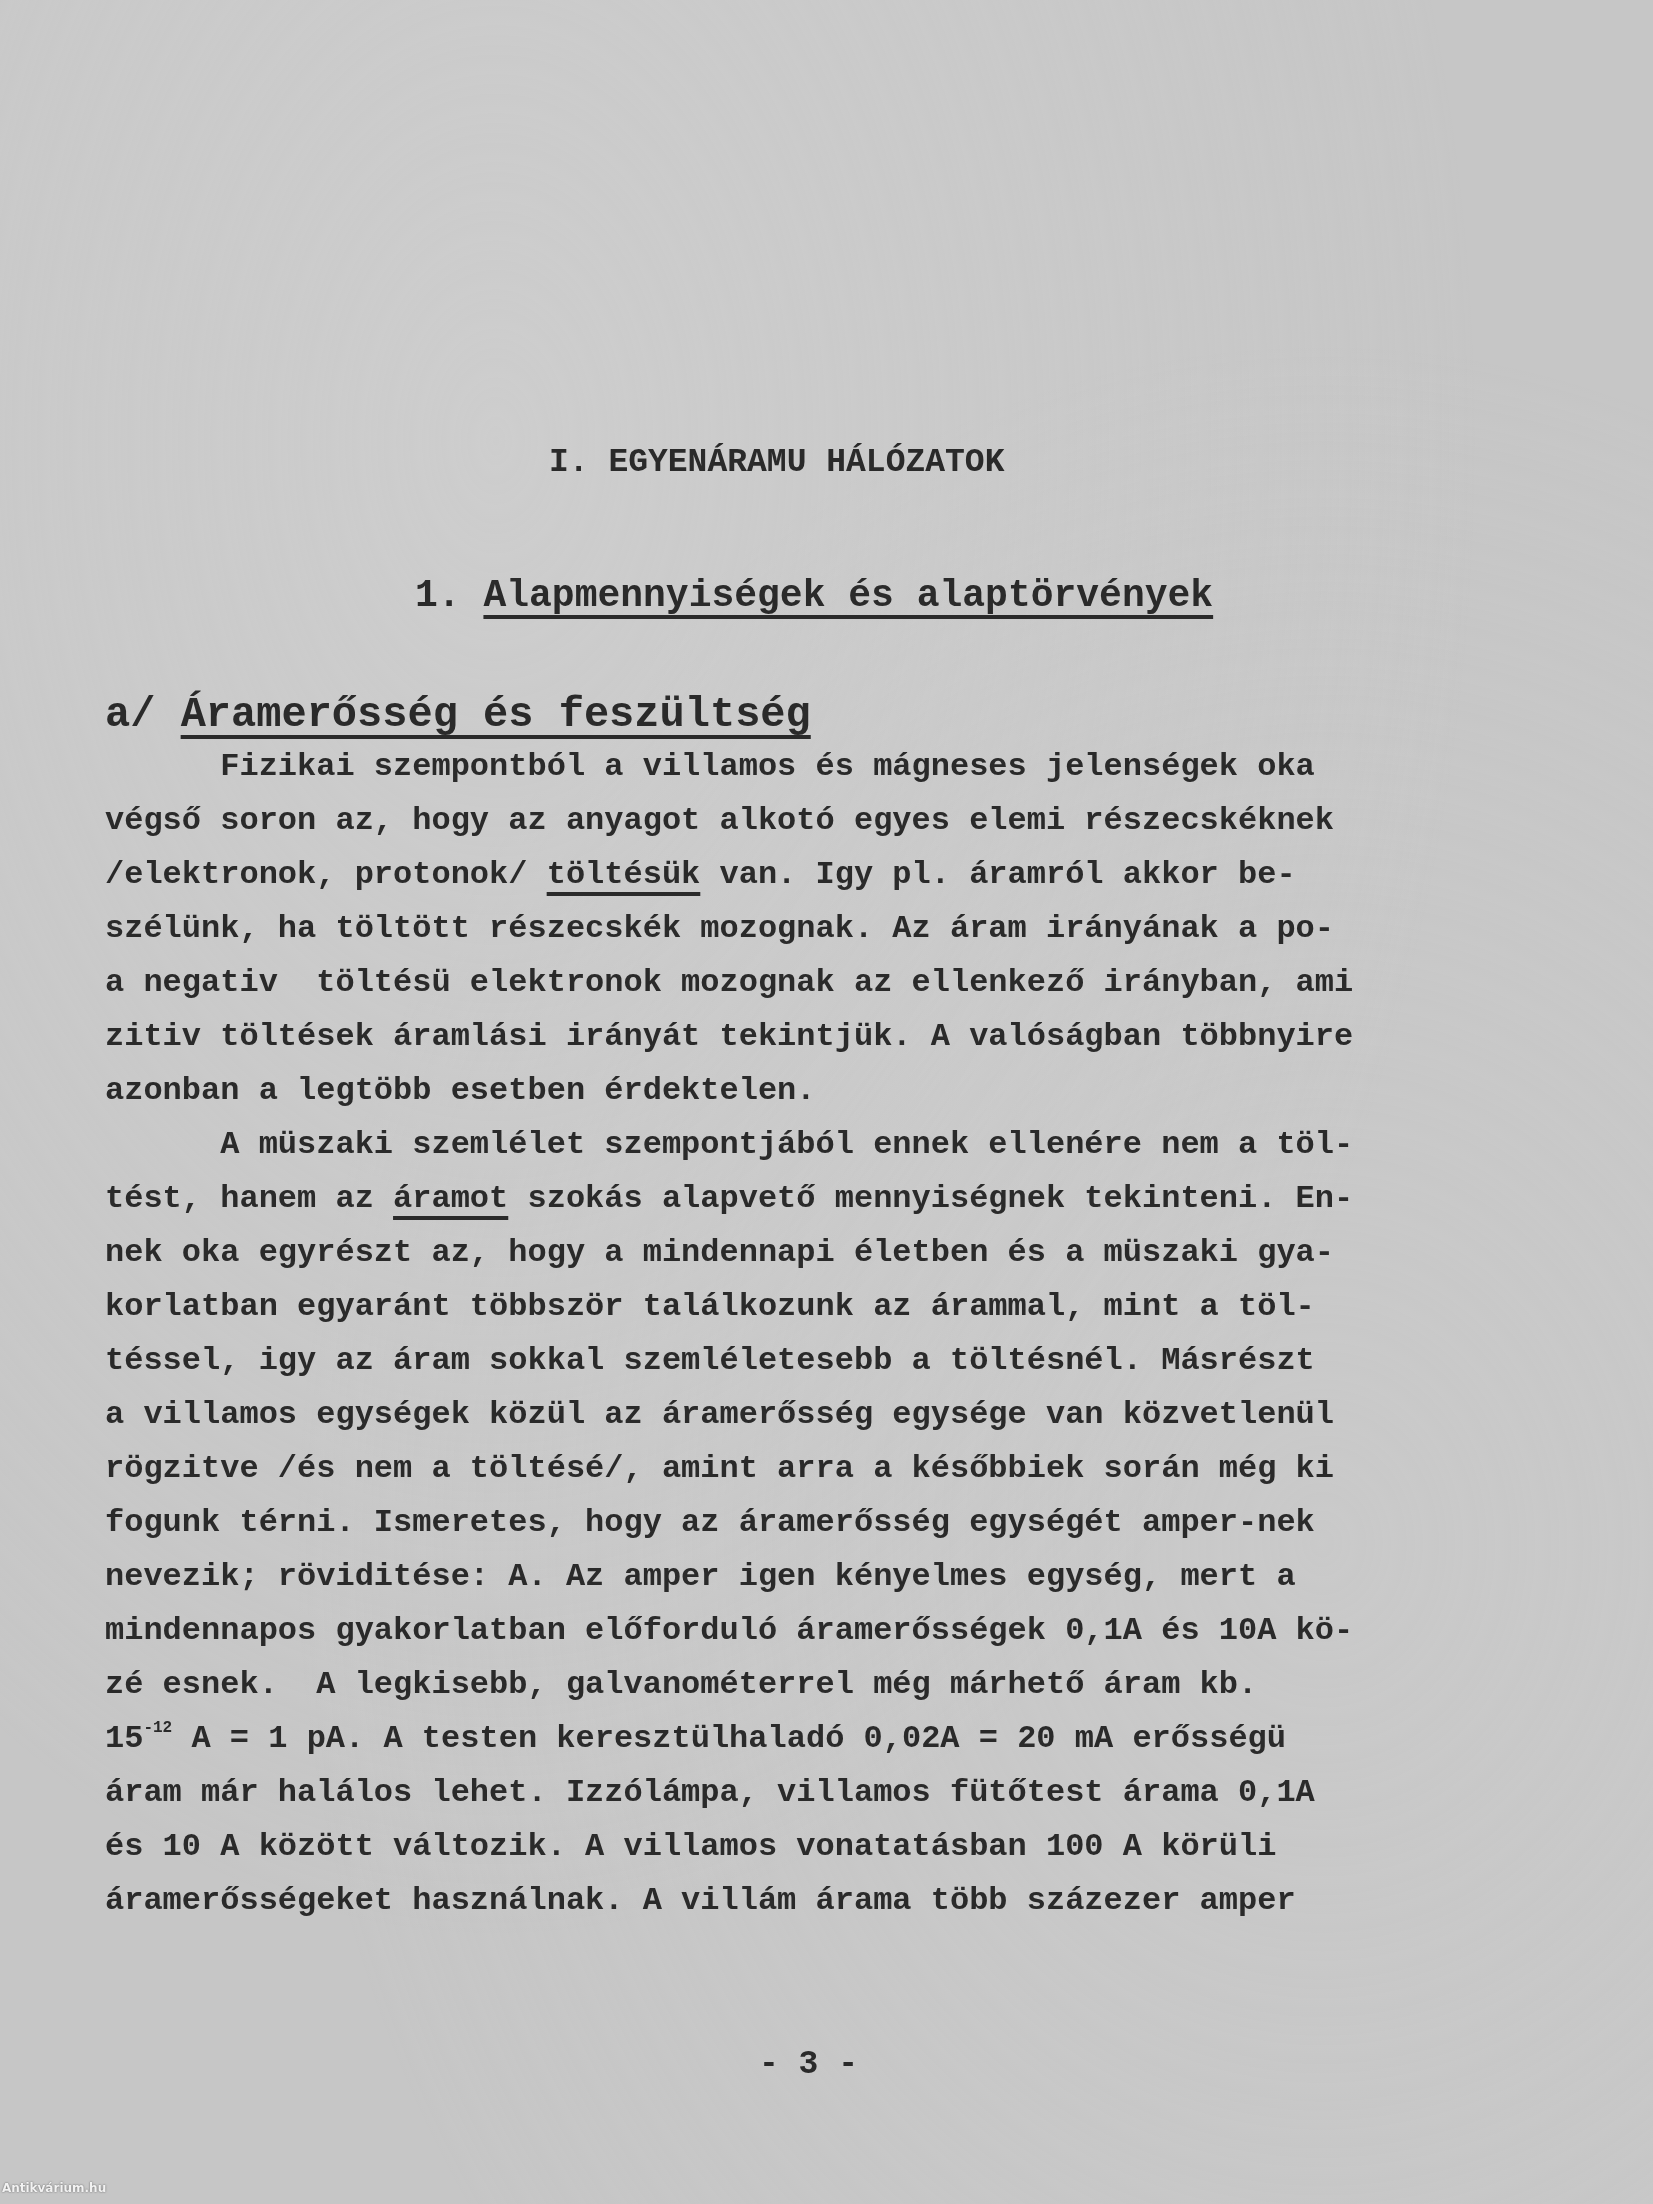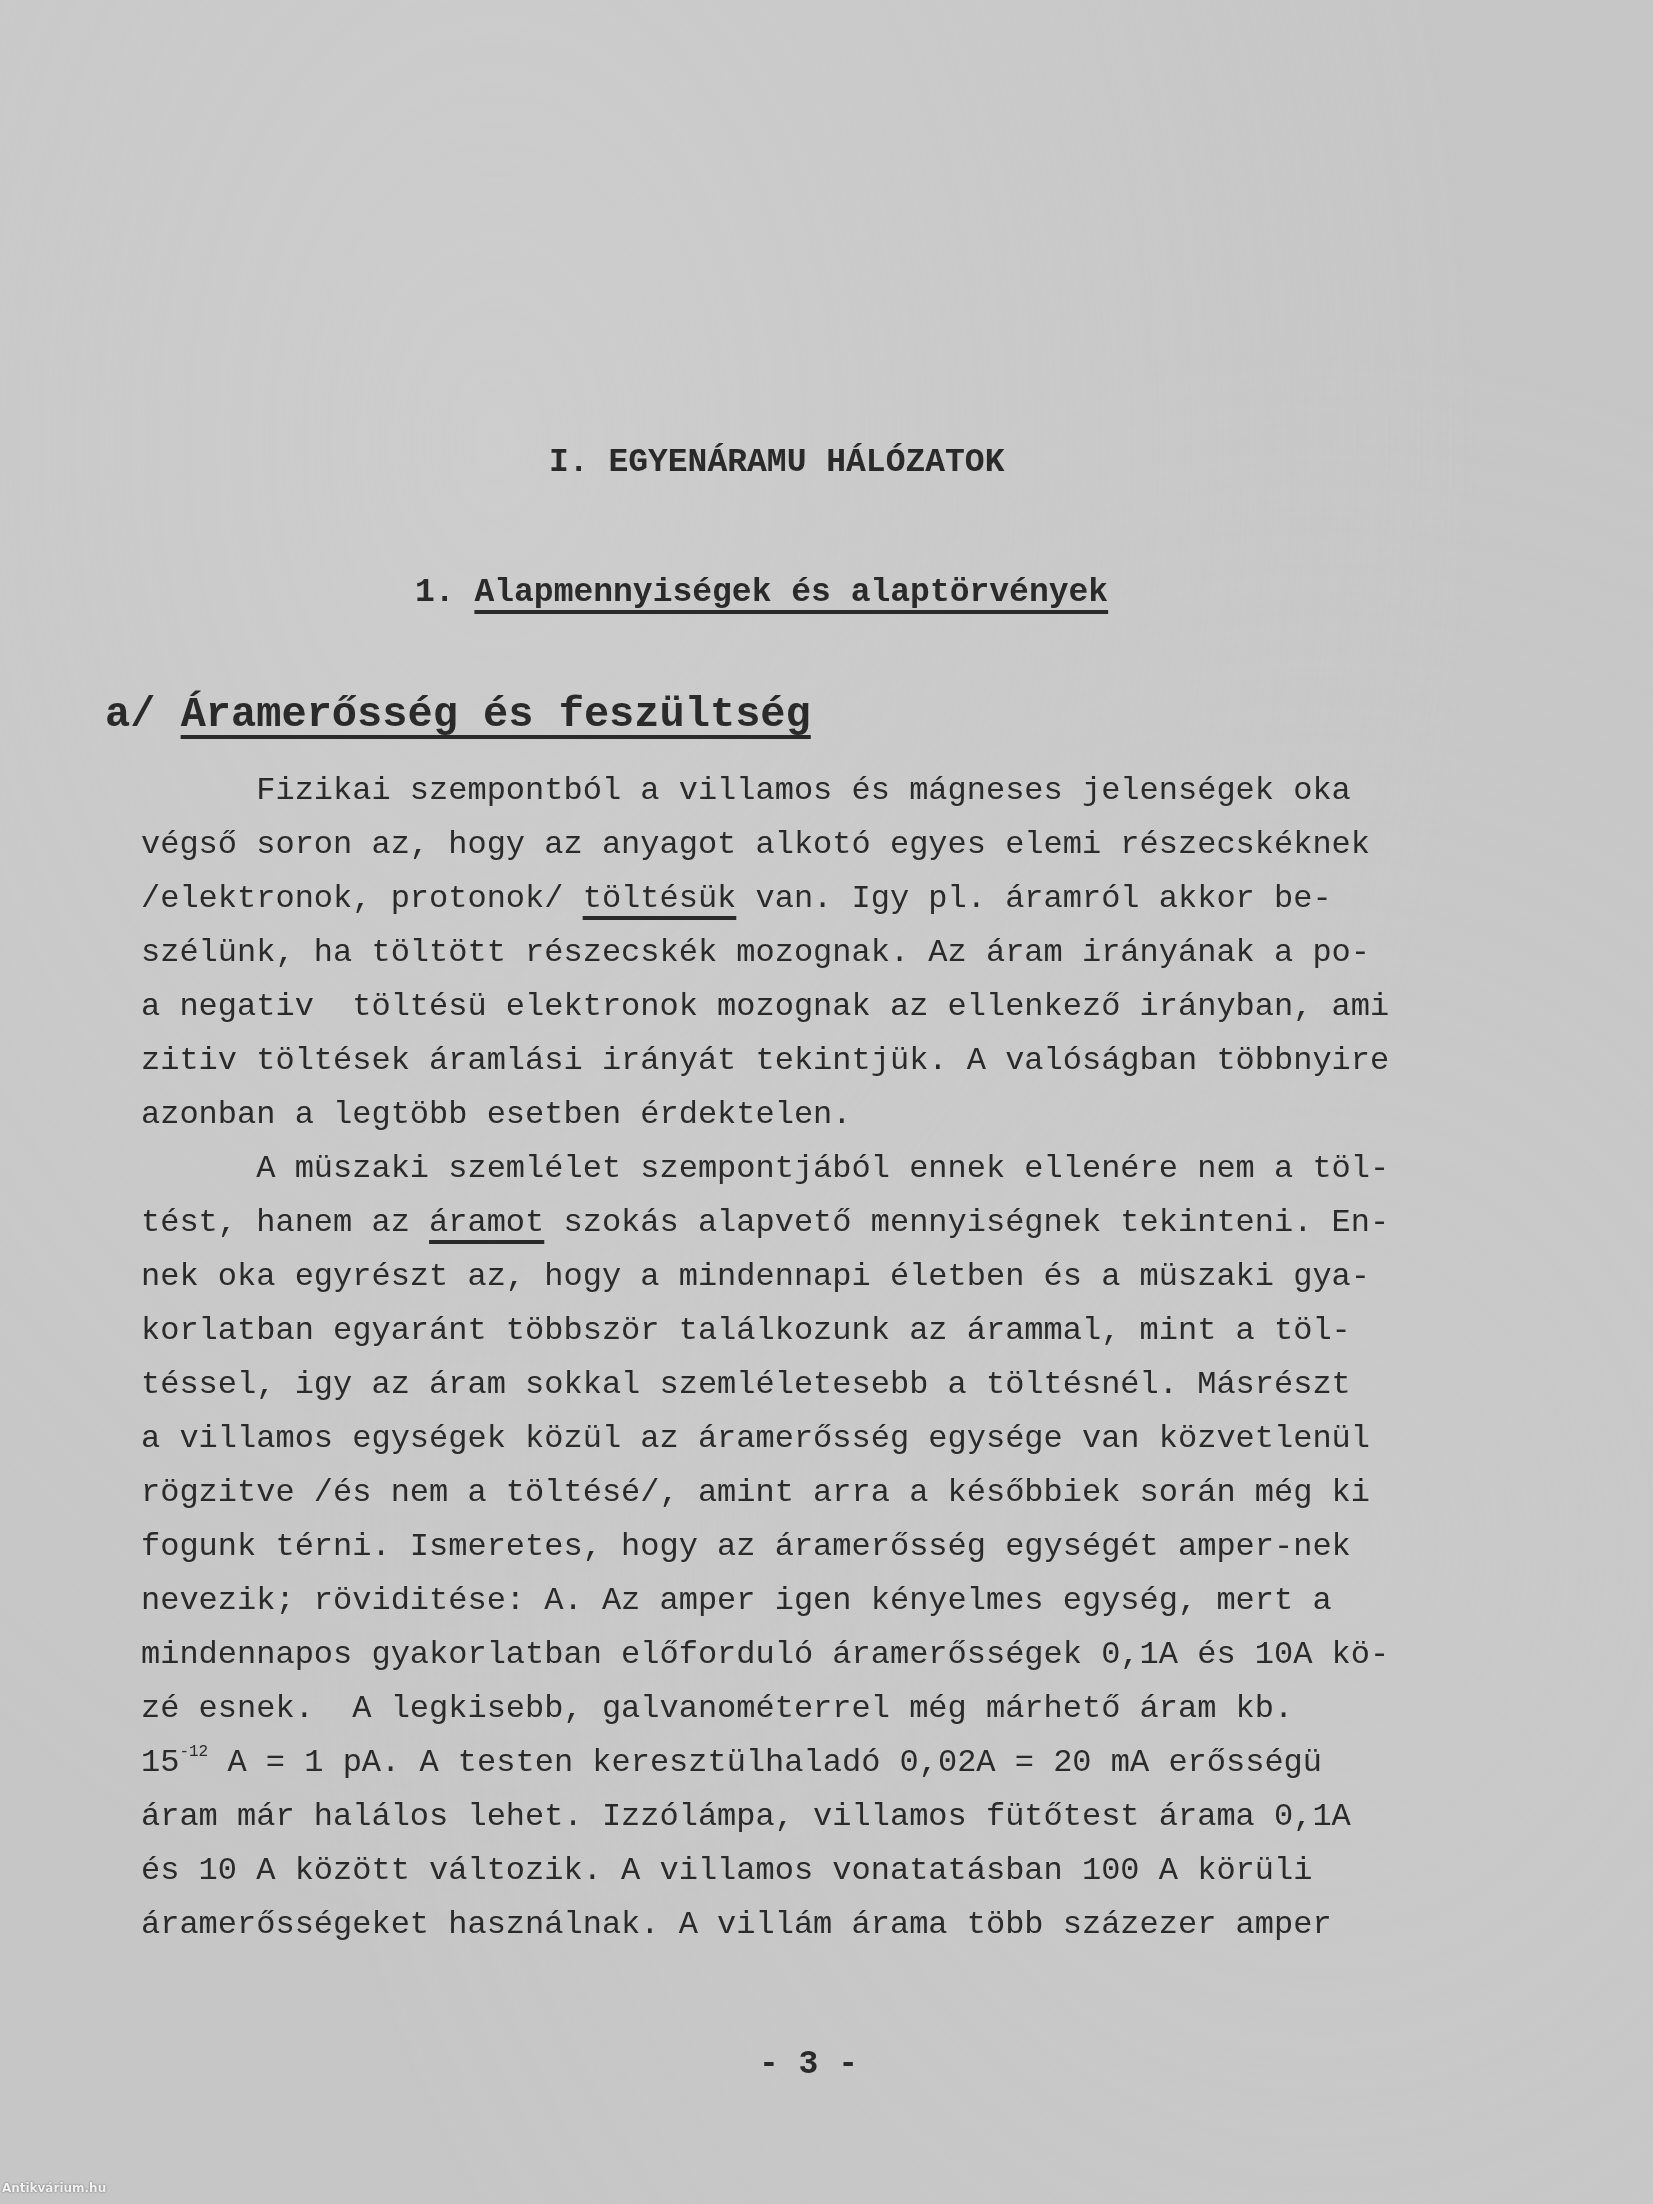--- a/index.html
+++ b/index.html
@@ -29,46 +29,45 @@
       top: 444px;
       font-size: 33px;
       font-weight: bold;
       letter-spacing: 0px;
       white-space: nowrap;
     }
     .section-title {
       position: absolute;
       left: 415px;
       top: 574px;
-      font-size: 33px;
+      font-size: 38px;
       font-weight: bold;
       white-space: nowrap;
     }
     .subsection {
       position: absolute;
       left: 105px;
       top: 691px;
       font-size: 42px;
       font-weight: bold;
       white-space: nowrap;
     }
     .underline {
       text-decoration: underline;
       text-decoration-thickness: 3.9px;
       text-underline-offset: 8.7px;
     }
     .body-text {
       position: absolute;
       left: 105px;
-      top: 764px;
+      top: 740px;
       width: 1475px;
       font-size: 32px;
-      font-weight: normal;
+      font-weight: bold;
       line-height: 54px;
-      margin-left: 36px;
     }
     .line {
       white-space: pre;
       height: 54px;
     }
     .sup {
       font-size: 16px;
       position: relative;
       top: -15.5px;
     }

